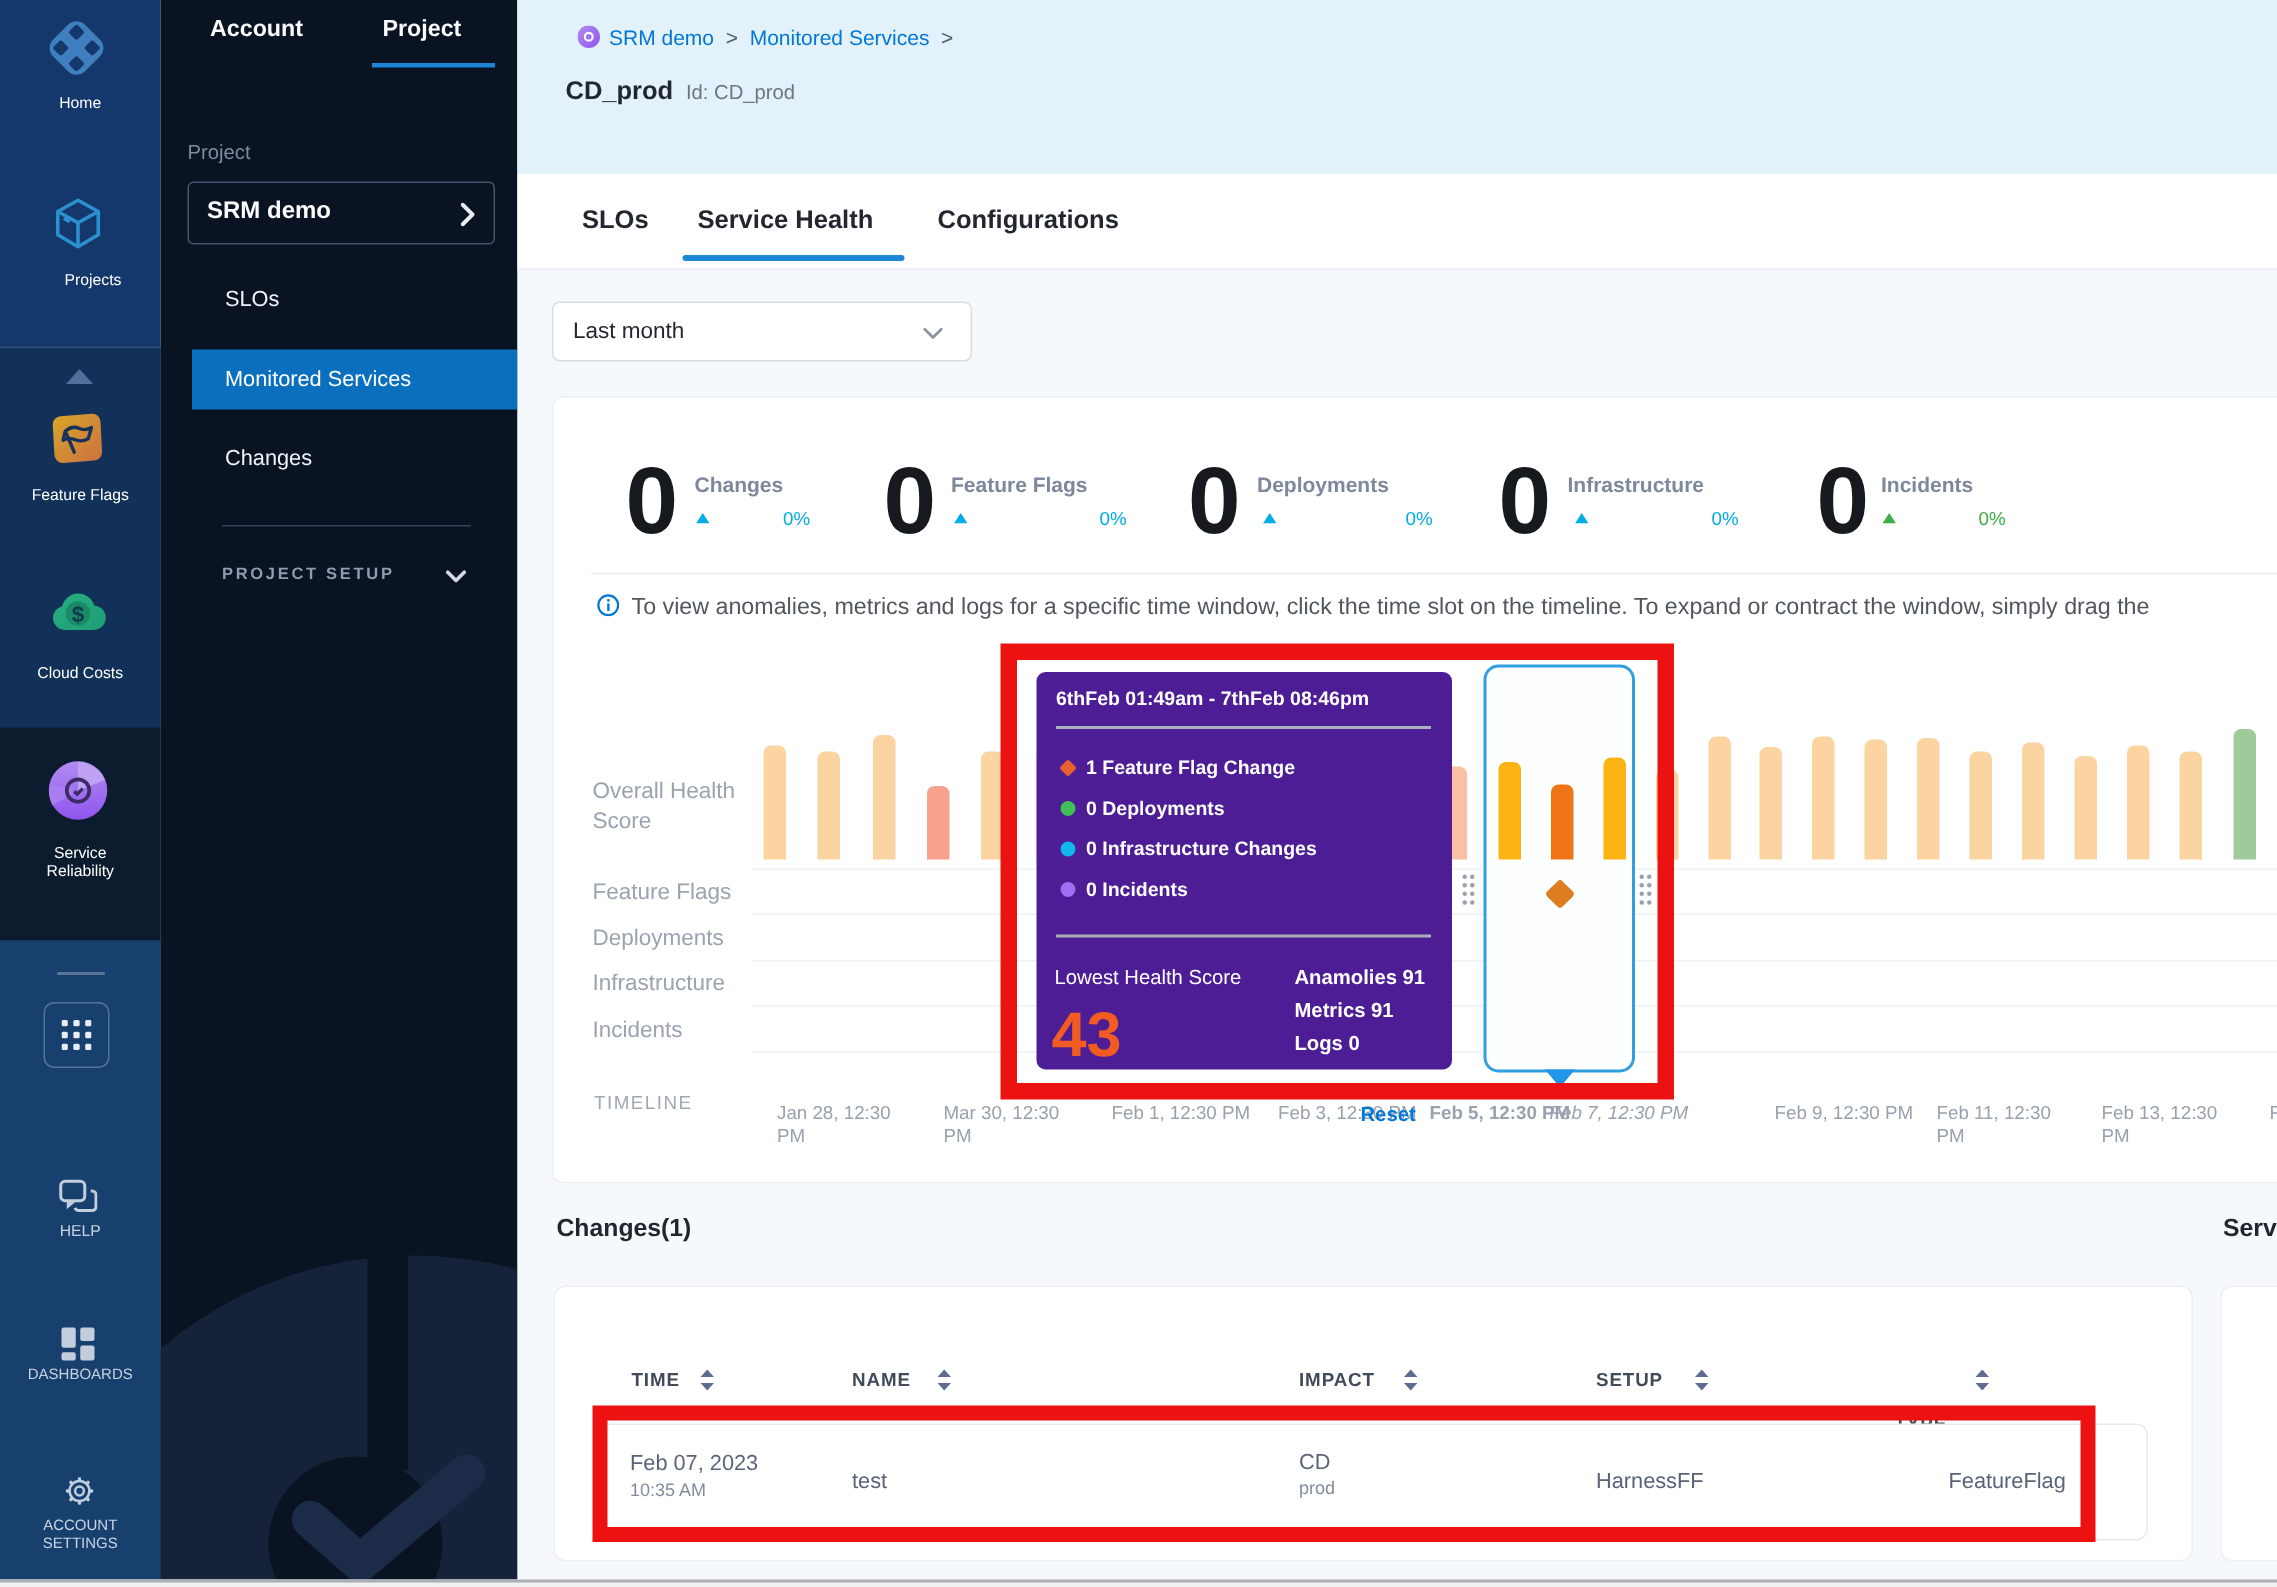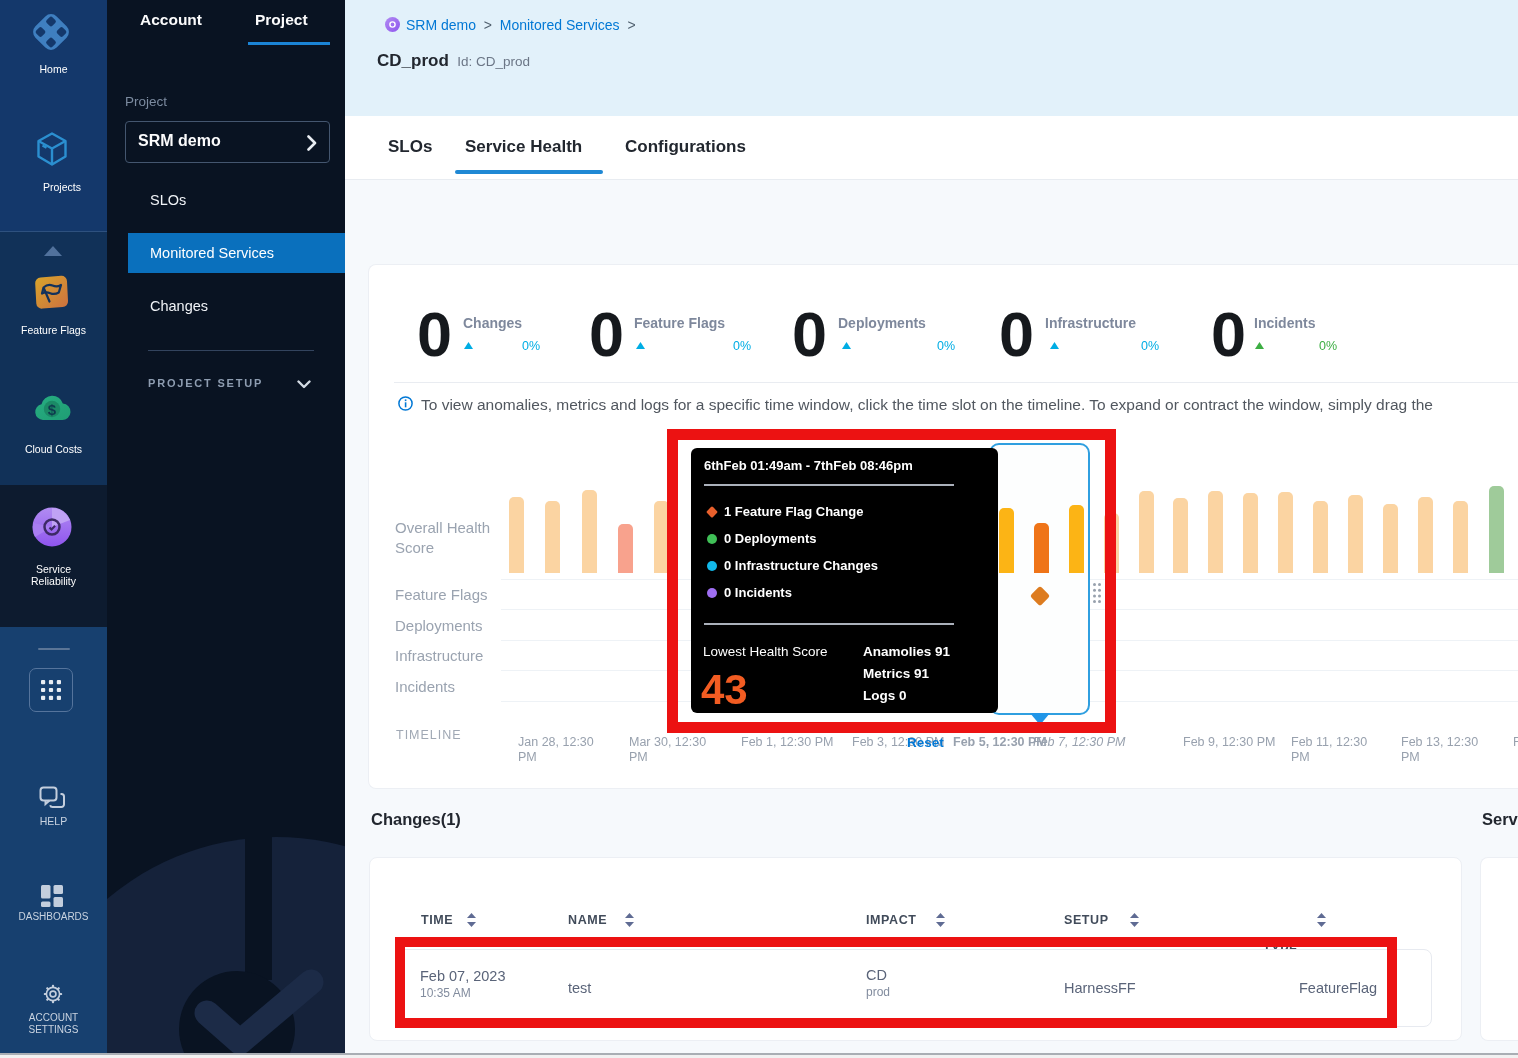--- a/index.html
+++ b/index.html
@@ -20,21 +20,21 @@
 #header { position:absolute; left:0; top:0; width:1173px; height:116px; background:#e2f1fa; }
 #tabsrow { position:absolute; left:0; top:116px; width:1173px; height:64px; background:#fff; border-bottom:1px solid #e8ecf1; }
 .tab { position:absolute; top:21px; font-size:17px; font-weight:bold; color:#22272f; }
 
 .card { position:absolute; background:#fff; border:1px solid #eceff4; border-radius:8px; }
 .bar { position:absolute; width:15px; border-radius:5px 5px 0 0; }
 .rowline { position:absolute; height:1px; background:#eef2f6; }
 .chlabel { position:absolute; color:#9aa3b0; font-size:15px; }
 .tick { position:absolute; color:#98a1ae; font-size:12.5px; line-height:14.5px; width:92px; }
 
-#tooltip { position:absolute; left:690px; top:447px; width:307px; height:265px; background:#000000; border-radius:6px; color:#fff; }
+#tooltip { position:absolute; left:690px; top:447px; width:277px; height:265px; background:#4c1d95; border-radius:6px; color:#fff; }
 
 .met0 { position:absolute; font-size:63px; font-weight:bold; color:#16191d; line-height:46px; }
 .metlab { position:absolute; font-size:14px; color:#7e889c; font-weight:bold; }
 .metpct { position:absolute; font-size:12.5px; color:#00ade4; }
 .redrect { position:absolute; border:11px solid #ec1212; background:transparent; z-index:30; }
 .thead { position:absolute; top:55px; font-size:12.5px; font-weight:bold; letter-spacing:0.6px; color:#414b5a; }
 .sorticon { position:absolute; top:55px; }
 .rowtxt { position:absolute; font-size:14.5px; color:#5a6479; }
 .rowsub { position:absolute; font-size:12px; color:#828c9e; }
 </style>
@@ -211,20 +211,26 @@
     <div class="abs" style="left:61px; top:17px; font-size:14px; color:#0278d5;">SRM demo&nbsp; <span style="color:#51616f;">&gt;</span> &nbsp;Monitored Services&nbsp; <span style="color:#51616f;">&gt;</span></div>
     <div class="abs" style="left:32px; top:51px; font-size:17px; font-weight:bold; color:#22272f;">CD_prod <span style="font-size:13.5px; font-weight:normal; color:#6b7686;">&nbsp;Id: CD_prod</span></div>
   </div>
   <div id="tabsrow">
     <div class="tab" style="left:43px;">SLOs</div>
     <div class="tab" style="left:120px;">Service Health</div>
     <div class="tab" style="left:280px;">Configurations</div>
     <div style="position:absolute; left:110px; top:54px; width:148px; height:4px; background:#1f88d4; border-radius:2px;"></div>
   </div>
 
+  <div class="abs" style="left:23px; top:201px; width:280px; height:40px; background:#fff; border:1px solid #d8dce3; border-radius:5px;">
+    <div class="abs" style="left:13px; top:10px; font-size:15px; color:#23282e;">Last month</div>
+    <svg class="abs" style="right:18px; top:16px;" width="14" height="9" viewBox="0 0 14 9">
+        <path d="M1.5 1.5 L7 7 L12.5 1.5" fill="none" stroke="#8b95a1" stroke-width="1.8" stroke-linecap="round" stroke-linejoin="round"></path>
+      </svg>
+  </div>
 
   <div class="card" id="bigcard" style="left:23px; top:264px; width:1160px; height:525px; border-radius:8px 0 0 8px; border-right:none;">
 
     <div class="met0" style="left:48px; top:46px;">0</div>
     <div class="metlab" style="left:94px; top:50px;">Changes</div>
     <svg class="abs" style="left:95px; top:77px;" width="9" height="7" viewBox="0 0 9 7">
         <path d="M4.5 0 L9 7 L0 7 Z" fill="#00ade4"></path>
       </svg>
     <div class="metpct" style="left:153px; top:74px;">0%</div>
     <div class="met0" style="left:220px; top:46px;">0</div>

